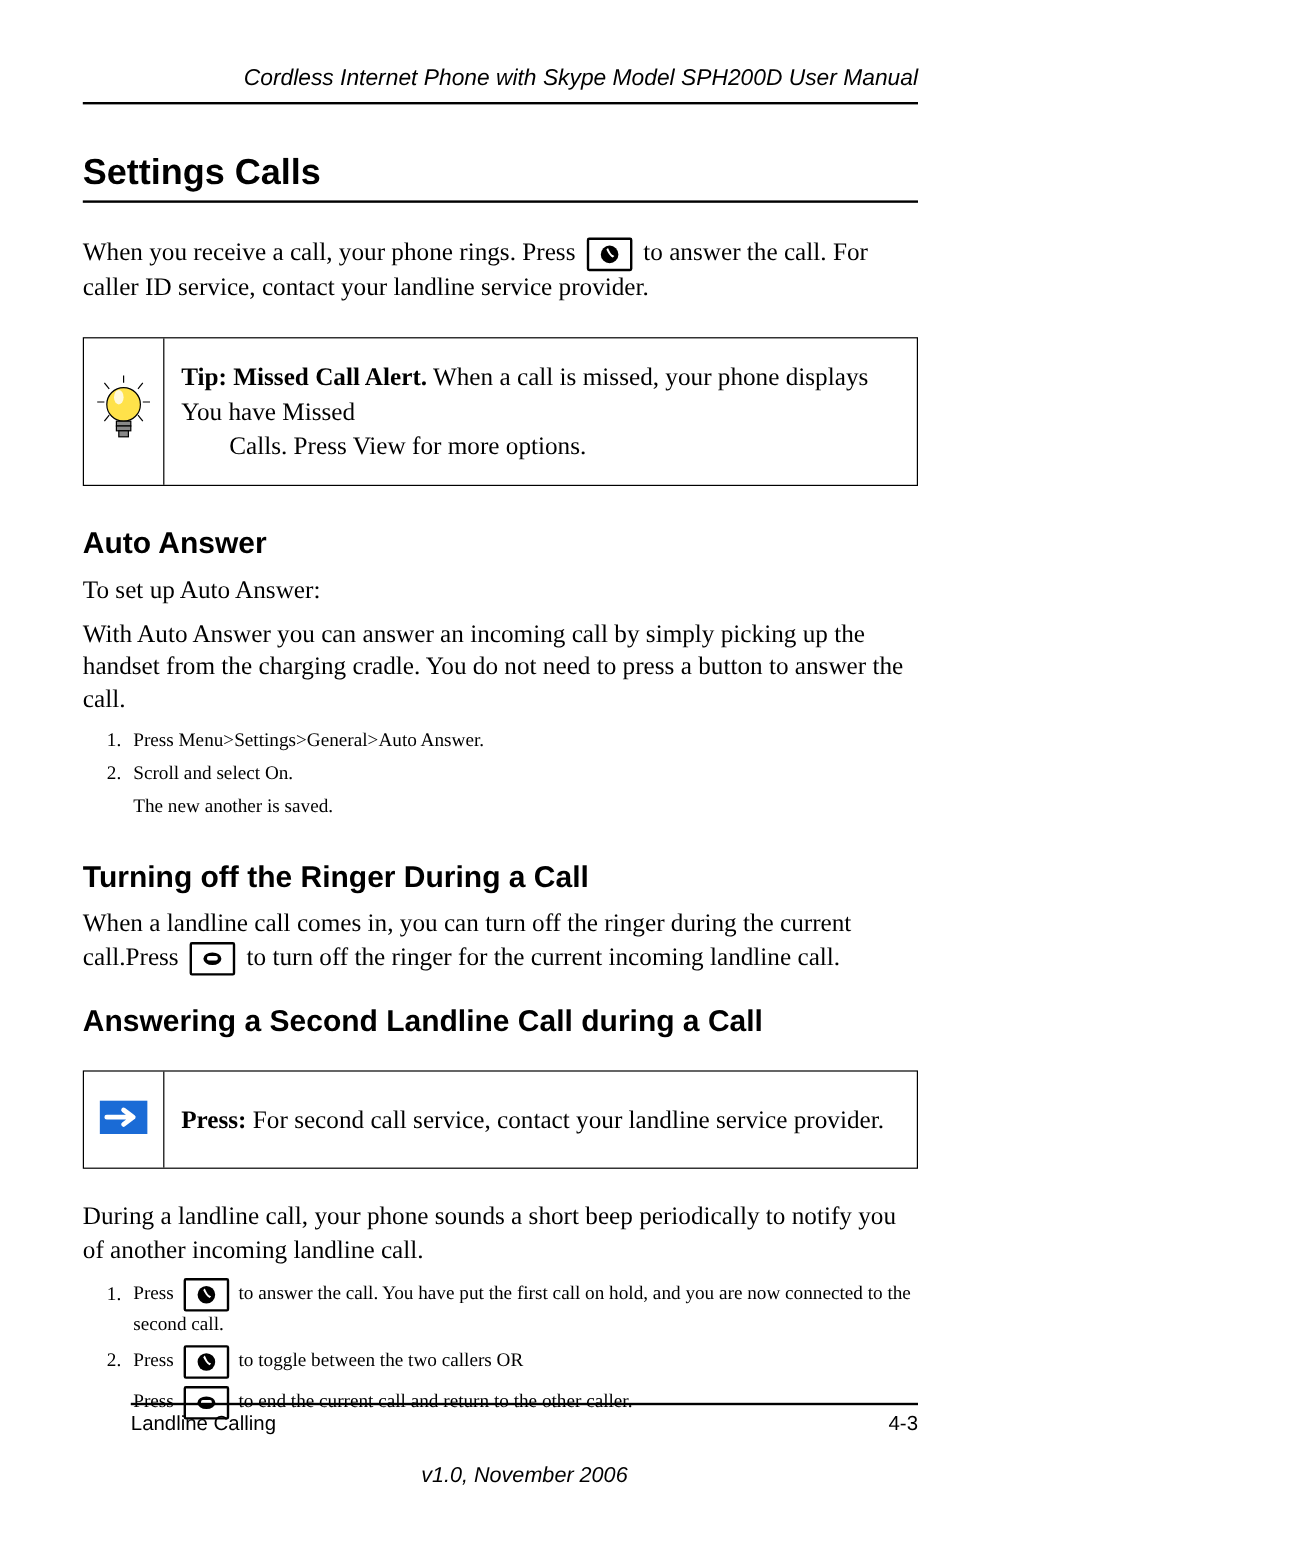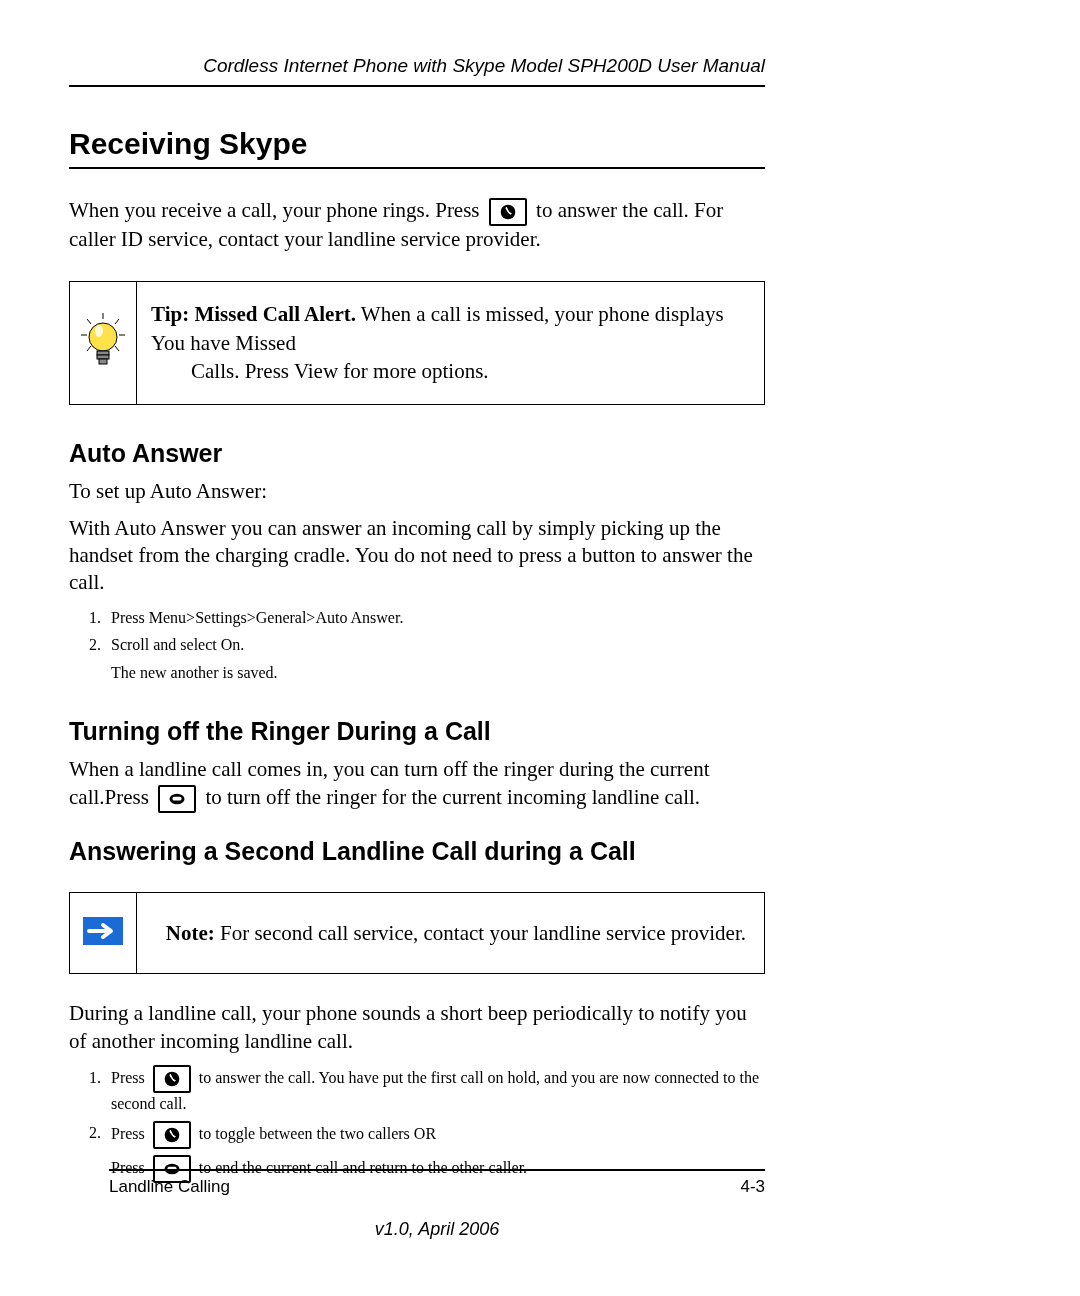--- a/index.html
+++ b/index.html
@@ -55,21 +55,20 @@
     position: absolute;
     top: 50%;
     left: 50%;
     transform: translate(-50%, -50%);
   }
   .callout-box {
     border: 1.5px solid #000;
     display: flex;
     align-items: stretch;
     margin: 28px 0 34px 0;
-    justify-content: space-between;
   }
   .callout-icon-cell {
     border-right: 1.5px solid #000;
     width: 66px;
     display: flex;
     align-items: center;
     justify-content: center;
     flex-shrink: 0;
     padding: 8px 0;
   }
@@ -131,21 +130,21 @@
   }
 </style>
 </head>
 <body>
 
 <div class="page">
 
   <div class="running-header">Cordless Internet Phone with Skype Model SPH200D User Manual</div>
   <hr class="hr">
 
-  <h1 class="section-title">Receiving Skype</h1>
+  <h1 class="section-title">Settings Calls</h1>
 
   <p class="body">
     <span>When you receive a call, your phone rings. Press </span>
     <span class="key-icon">
       <svg width="16" height="16" viewBox="0 0 24 24">
           <circle cx="12" cy="12" r="11" fill="#000"></circle>
           <path d="M8 6c2 4 4 8 8 10l2-2c-2-1-4-2-5-4s-2-4-3-6z" fill="#fff"></path>
         </svg>
     </span>
     <span> to answer the call. For caller ID service, contact your landline service provider.</span>
@@ -206,21 +205,21 @@
   <div class="callout-box" style="margin-top:26px;margin-bottom:26px">
     <div class="callout-icon-cell">
       <span>
         <svg width="40" height="28" viewBox="0 0 40 28">
           <rect x="0" y="0" width="40" height="28" fill="#1a6bd6"></rect>
           <path d="M6 14 L24 14 M20 8 L28 14 L20 20" stroke="#fff" stroke-width="4" fill="none" stroke-linecap="round" stroke-linejoin="round"></path>
         </svg>
       </span>
     </div>
     <div class="callout-text-cell" style="padding-top:26px;padding-bottom:26px">
-      <b>Note:</b><span> For second call service, contact your landline service provider.</span>
+      <b>Press:</b><span> For second call service, contact your landline service provider.</span>
     </div>
   </div>
 
   <div class="para">During a landline call, your phone sounds a short beep periodically to notify you of another incoming landline call.</div>
 
   <ol class="numbered">
     <li>
       <span>Press </span>
       <span class="key-icon">
         <svg width="16" height="16" viewBox="0 0 24 24">
@@ -251,16 +250,16 @@
       </span>
     </li>
   </ol>
 
   <div class="footer">
     <hr class="hr">
     <div class="footer-row">
       <span>Landline Calling</span>
       <span>4-3</span>
     </div>
-    <div class="footer-version">v1.0, April 2006</div>
+    <div class="footer-version">v1.0, November 2006</div>
   </div>
 
 </div>
 
 </body></html>

